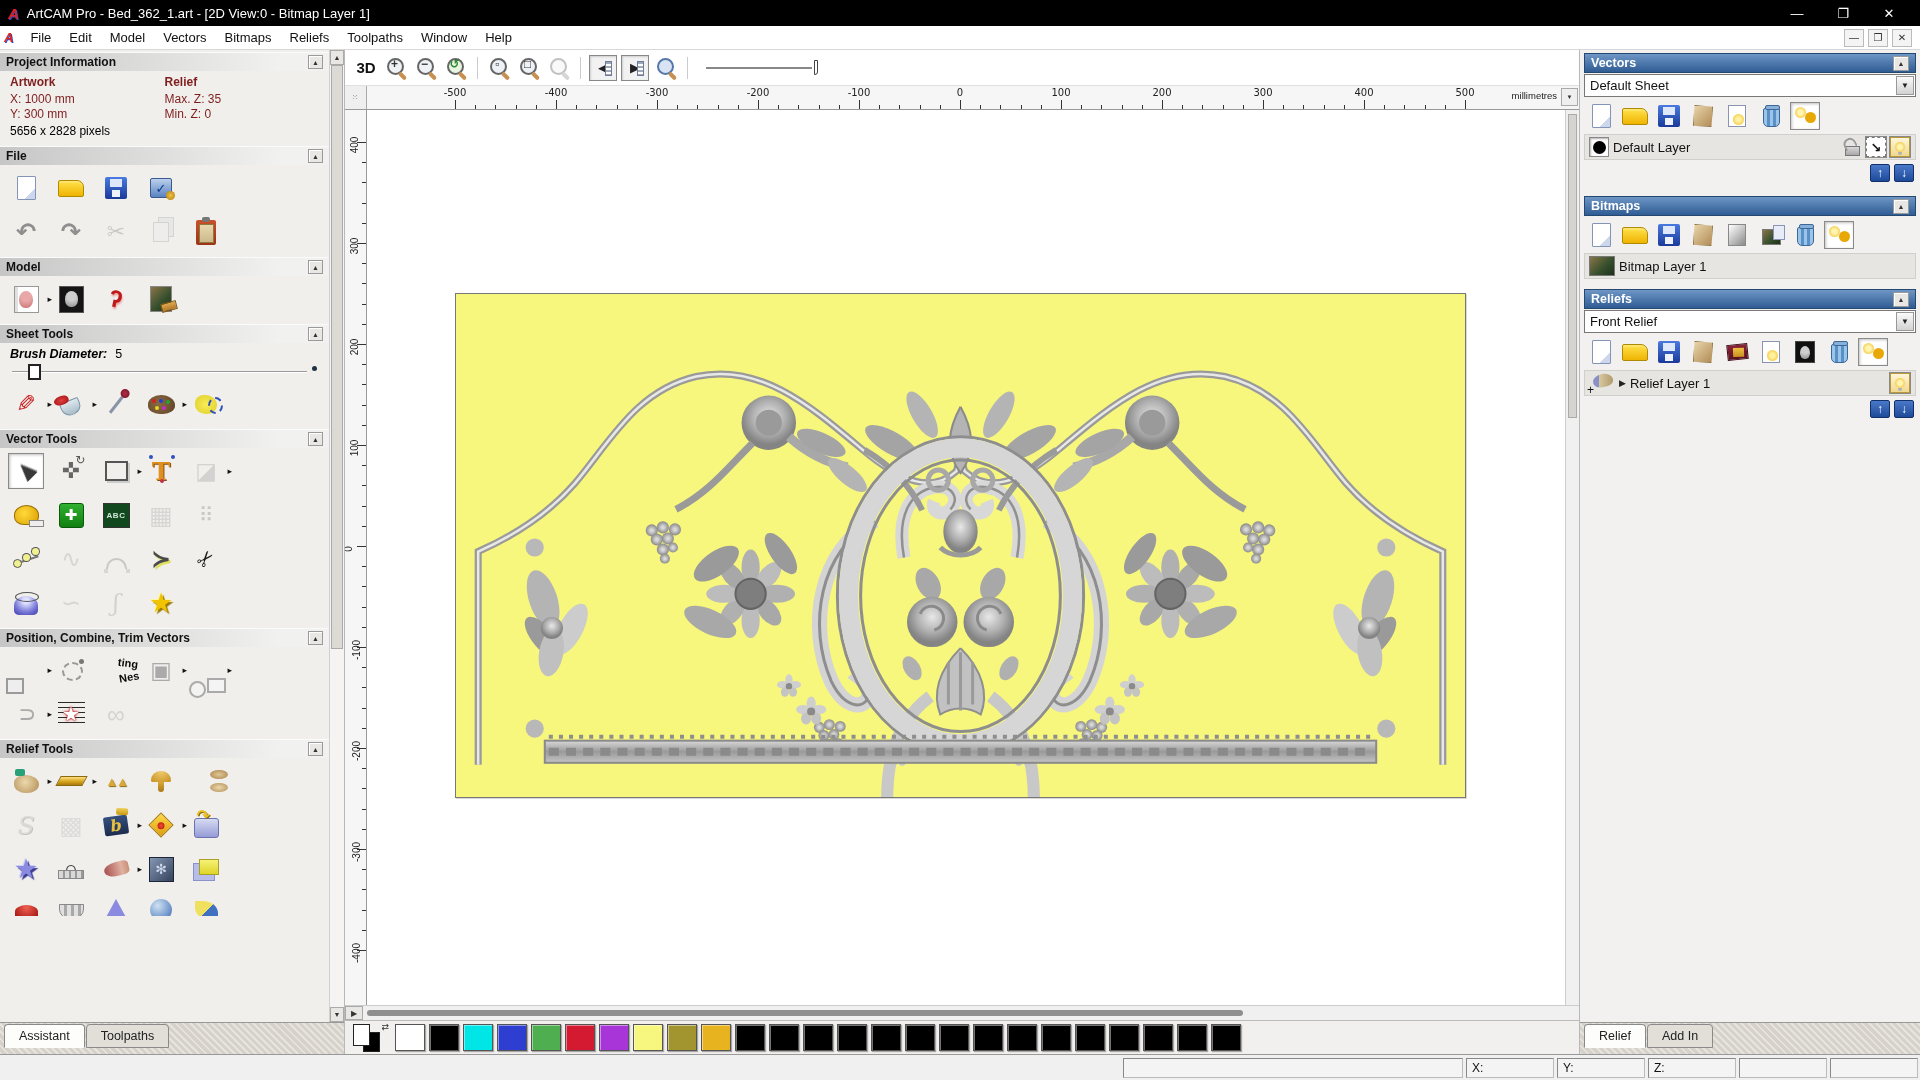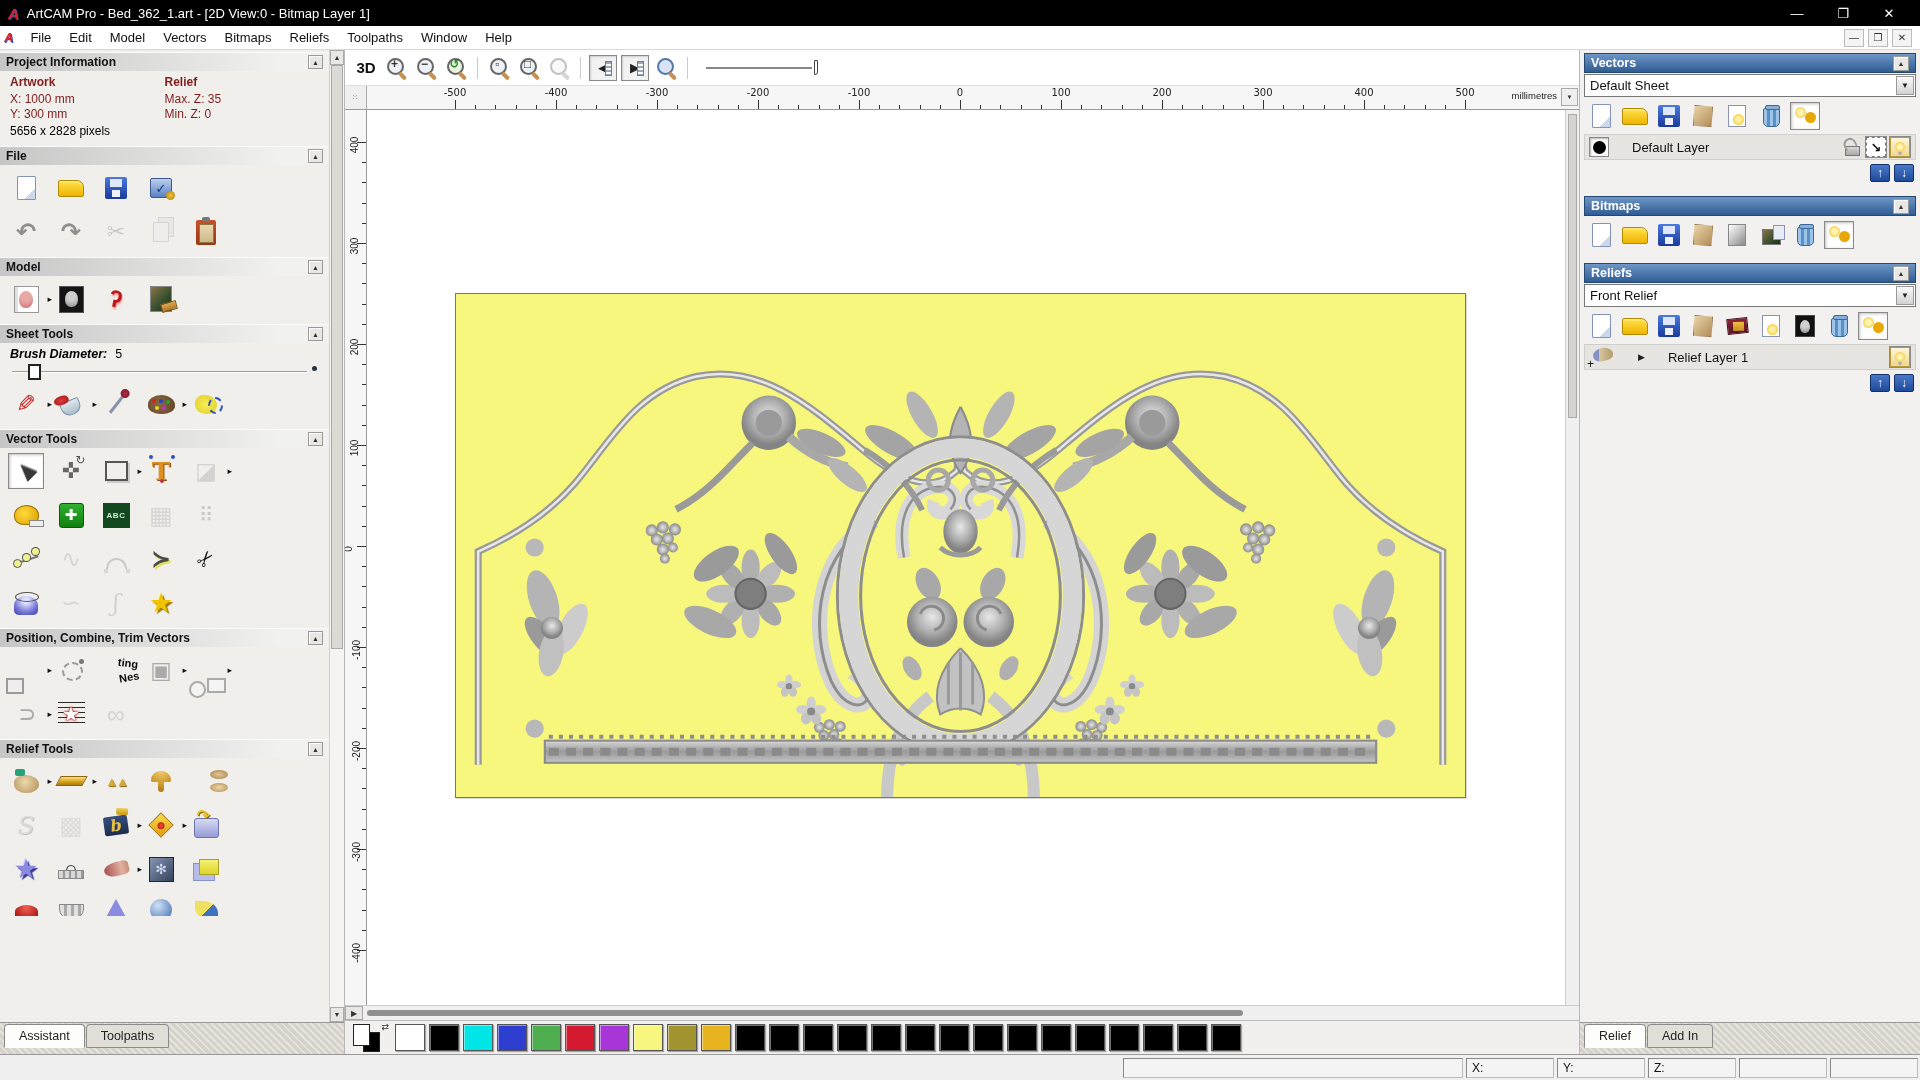--- a/index.html
+++ b/index.html
@@ -109,21 +109,21 @@
   
   .right{width:340px;flex:0 0 340px;background:#f2f1ef;display:flex;flex-direction:column;min-height:0}
   .rp-body{flex:1;padding:3px 4px 0 4px;overflow:hidden}
   .blue-h{height:20px;background:linear-gradient(#6e96c6,#2f5c94);border:1px solid #24486f;color:#fff;font-size:12.5px;font-weight:bold;display:flex;align-items:center;padding:0 6px}
   .blue-h .rollup{width:16px;height:15px}
   .combo{height:23px;background:#fff;border:1px solid #777;display:flex;align-items:center;font-size:13px;color:#111;padding-left:5px;margin-top:1px}
   .combo-btn{margin-left:auto;width:18px;height:19px;margin-right:1px;background:linear-gradient(#fafafa,#d2d2d2);border:1px solid #999;display:flex;align-items:center;justify-content:center}
   .combo-btn::before{content:"▼";font-size:8px;color:#222}
   .ptool-row{display:flex;align-items:center;gap:4px;padding:5px 2px 4px 2px}
   .ptool-row .cell{width:30px;height:28px}
-  .layer-row{height:26px;background:#e6e5e2;display:flex;align-items:center;padding:0 4px;font-size:13px;color:#111;gap:23px;border:1px solid #d0cfcc}
+  .layer-row{height:26px;background:#e6e5e2;display:flex;align-items:center;padding:0 4px;font-size:13px;color:#111;gap:4px;border:1px solid #d0cfcc}
   .layer-right{margin-left:auto;display:flex;gap:2px;align-items:center}
   .layer-right .cell{width:22px;height:22px}
   .ud-row{display:flex;justify-content:flex-end;gap:4px;padding:4px 2px}
   .ud-row .cell{width:20px;height:18px}
   .panel-gap{height:10px}
   .vec-swatch{width:20px;height:20px;background:#fff;border:1px solid #888;box-shadow:inset 1px 1px 2px rgba(0,0,0,.3);display:flex;align-items:center;justify-content:center}
   .vec-swatch::before{content:"";width:13px;height:13px;border-radius:50%;background:#000}
   .mona-thumb{width:26px;height:20px;background:linear-gradient(135deg,#8a7448,#39512e 55%,#1d3019);border:1px solid #777}
   .relief-thumb{position:relative;width:26px;height:20px}
   .relief-thumb::before{content:"";position:absolute;left:4px;top:1px;width:20px;height:13px;background:linear-gradient(100deg,#8890c8 30%,#d8c8a0 32%,#b09868);border-radius:50% 50% 40% 40%;transform:rotate(-10deg)}
@@ -1019,20 +1019,24 @@
             <span class="cell">
               <span class="icn i-mona-copy"></span>
             </span>
             <span class="cell">
               <span class="icn i-trash"></span>
             </span>
             <span class="cell act">
               <span class="icn i-bulbs"></span>
             </span>
           </div>
+        <div class="layer-row">
+          <span class="mona-thumb"></span>
+          <span>Bitmap Layer 1</span>
+        </div>
 
         <div class="panel-gap"></div>
         <div class="blue-h">
           <span>Reliefs</span>
           <span class="rollup" style="margin-left:auto"></span>
         </div>
         <div class="combo">
           <span>Front Relief</span>
           <span class="combo-btn"></span>
         </div>

